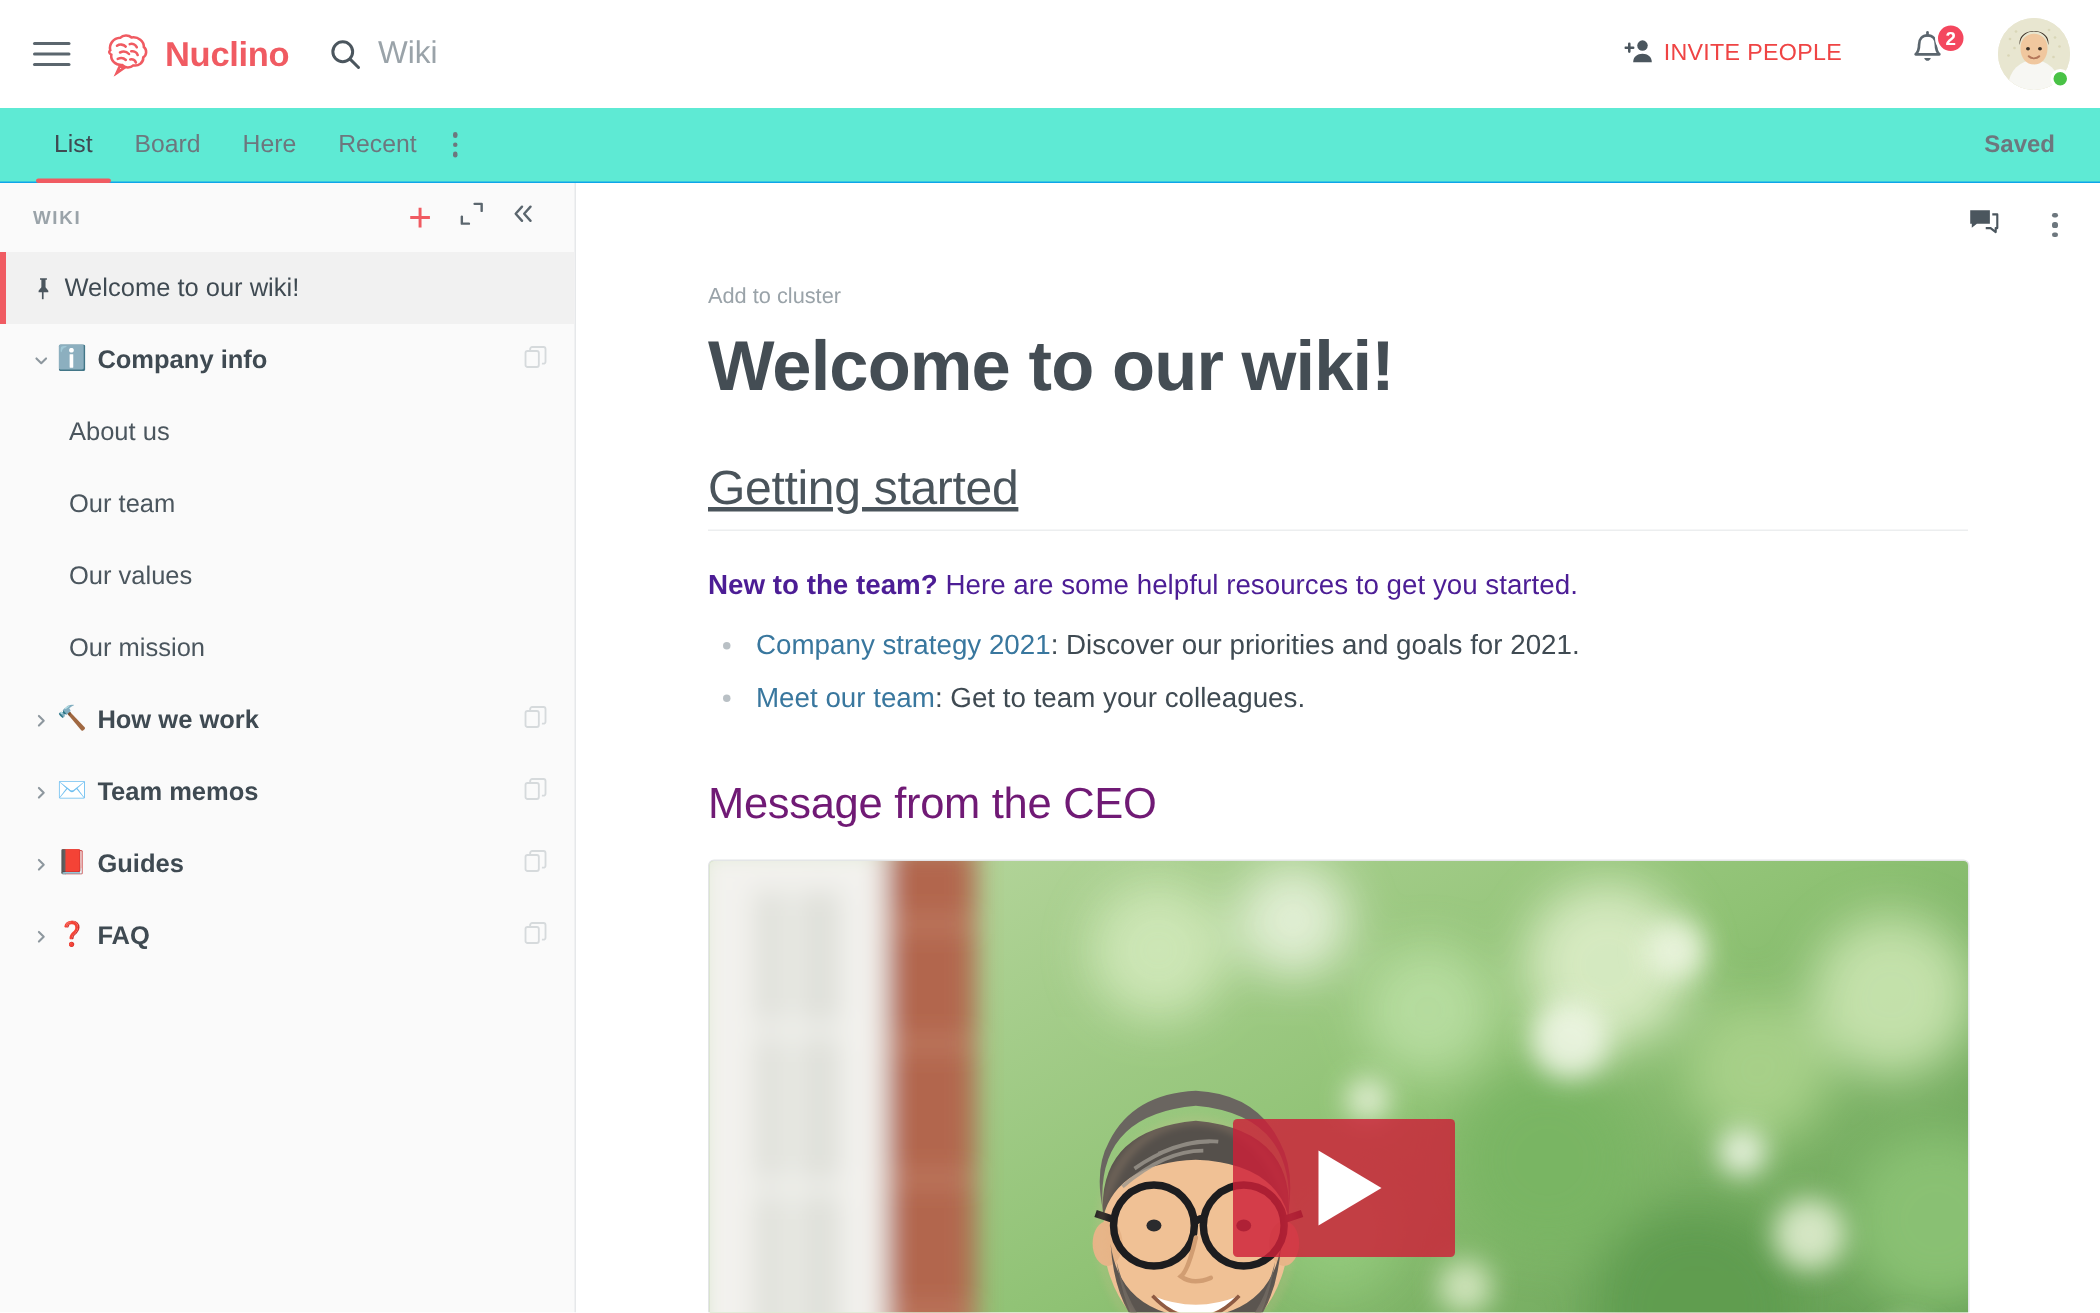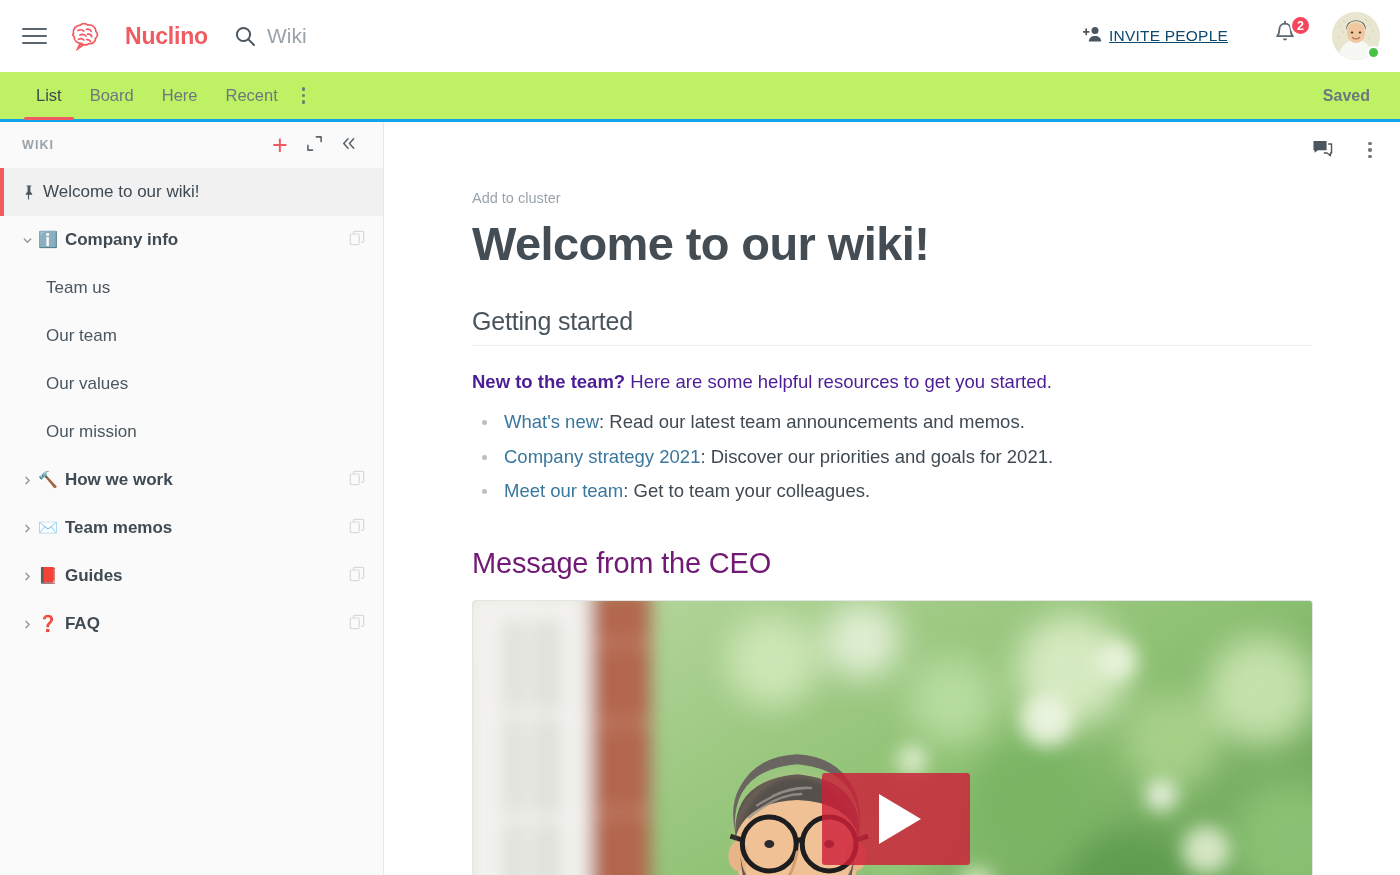--- a/index.html
+++ b/index.html
@@ -16,32 +16,32 @@
   .topbar {
     height: 72px; flex: 0 0 72px;
     display: flex; align-items: center;
     padding: 0 20px 0 22px;
     background: #fff;
   }
   .hamburger { width: 26px; height: 26px; display: flex; flex-direction: column;
     justify-content: center; gap: 5px; cursor: pointer; margin-right: 20px; }
   .hamburger span { display: block; height: 2px; width: 25px; background: #5b666e; border-radius: 1px; }
 
-  .brand { display: flex; align-items: center; gap: 23px; margin-right: 26px; cursor: pointer; }
+  .brand { display: flex; align-items: center; gap: 8px; margin-right: 26px; cursor: pointer; }
   .brand-mark { width: 34px; height: 30px; }
   .brand-name { font-size: 23px; font-weight: bold; color: #f05b62; letter-spacing: -0.2px; }
 
   .search { display: flex; align-items: center; gap: 11px; cursor: text; }
   .search-icon { width: 22px; height: 22px; display: block; }
   .search-text { font-size: 21px; color: #9aa3a9; font-weight: 400; }
 
   .topbar-spacer { flex: 1 1 auto; }
 
   .invite { display: flex; align-items: center; gap: 6px; cursor: pointer; margin-right: 44px; }
-  .invite-label { font-size: 15.5px; color: #0c4a6e; letter-spacing: 0.2px; text-decoration: underline; }
+  .invite-label { font-size: 15.5px; color: #ef4444; letter-spacing: 0.2px; }
 
   .bell-wrap { position: relative; width: 30px; height: 34px; margin-right: 30px; cursor: pointer; }
   .badge {
     position: absolute; top: -4px; right: -9px;
     min-width: 21px; height: 21px; border-radius: 11px;
     background: #f4475e; color: #fff; font-size: 12.5px; font-weight: bold;
     display: flex; align-items: center; justify-content: center; padding: 0 5px;
     border: 2px solid #fff;
   }
   .avatar-wrap { position: relative; width: 48px; height: 48px; cursor: pointer; }
@@ -52,22 +52,22 @@
   .status-dot {
     position: absolute; right: 0px; bottom: 1px;
     width: 13px; height: 13px; border-radius: 50%;
     background: #49c246; border: 2px solid #fff;
   }
 
   
   .tabbar {
     height: 50px; flex: 0 0 50px;
     display: flex; align-items: stretch;
-    border-bottom: 3px solid #0ea5e9;
-    padding: 0 20px 0 22px; background: #bef264; text-align: center;
+    border-bottom: 1px solid #0ea5e9;
+    padding: 0 20px 0 22px; background: #5eead4; text-align: center;
   }
   .tab {
     display: flex; align-items: center; padding: 0 14px;
     font-size: 16.5px; color: #6d777e; cursor: pointer; position: relative;
   }
   .tab.active { color: #3f4a52; }
   .tab.active::after {
     content: ""; position: absolute; left: 2px; right: 2px; bottom: -1px;
     height: 3px; background: #f05b62; border-radius: 2px;
   }
@@ -127,22 +127,22 @@
 
   .doc { padding: 52px 88px 0 88px; max-width: 100%; }
   .add-cluster {
     font-size: 14.5px; color: #9aa3a9; margin-bottom: 12px; cursor: pointer; display: inline-block; margin-top: 16px;
   }
   .doc-title {
     font-size: 47px; font-weight: bold; color: #444d54; letter-spacing: -0.6px;
     line-height: 1.12; margin-bottom: 36px;
   }
   .h1 {
-    font-size: 25px; font-weight: 400; color: #4a545b; letter-spacing: -0.2px;
-    padding-bottom: 9px; border-bottom: 1px solid #eceeef; margin-bottom: 22px;
+    font-size: 32px; font-weight: 400; color: #4a545b; letter-spacing: -0.2px;
+    padding-bottom: 9px; border-bottom: 1px solid #eceeef; margin-bottom: 22px; text-decoration: underline;
   }
   .h2 {
     font-size: 29px; font-weight: 400; color: #701a75; letter-spacing: -0.2px;
     margin-top: 38px; margin-bottom: 20px;
   }
   .para { font-size: 18.5px; line-height: 1.5; color: #4c1d95; margin-bottom: 10px; }
   .para b { font-weight: bold; }
   ul.bullets { list-style: none; margin: 0 0 0 2px; }
   ul.bullets li {
     font-size: 18.5px; line-height: 1.86; color: #3f4a52;
@@ -330,21 +330,21 @@
           <span class="nav-spacer"></span>
           <span class="cluster-icon">
             <svg viewBox="0 0 18 18" width="16" height="16" aria-hidden="true">
               <rect x="1.5" y="4.5" width="10" height="12" rx="1.5" fill="none" stroke="#b9c0c5" stroke-width="1.4"></rect>
               <path d="M5 4.5V3a1.5 1.5 0 0 1 1.5-1.5H15A1.5 1.5 0 0 1 16.5 3v9.5A1.5 1.5 0 0 1 15 14h-1.2" fill="none" stroke="#b9c0c5" stroke-width="1.4"></path>
             </svg>
           </span>
         </div>
 
         <div class="nav-item child">
-          <span class="nav-label">Team us</span>
+          <span class="nav-label">About us</span>
         </div>
         <div class="nav-item child">
           <span class="nav-label">Our team</span>
         </div>
         <div class="nav-item child">
           <span class="nav-label">Our values</span>
         </div>
         <div class="nav-item child">
           <span class="nav-label">Our mission</span>
         </div>
@@ -446,23 +446,20 @@
 
         <div class="doc-title">Welcome to our wiki!</div>
 
         <div class="h1">Getting started</div>
 
         <p class="para">
           <b>New to the team?</b><span> Here are some helpful resources to get you started.</span>
         </p>
 
         <ul class="bullets">
-          <li>
-            <a class="link">What's new</a><span>: Read our latest team announcements and memos.</span>
-          </li>
           <li>
             <a class="link">Company strategy 2021</a><span>: Discover our priorities and goals for 2021.</span>
           </li>
           <li>
             <a class="link">Meet our team</a><span>: Get to team your colleagues.</span>
           </li>
         </ul>
 
         <div class="h2">Message from the CEO</div>
 

